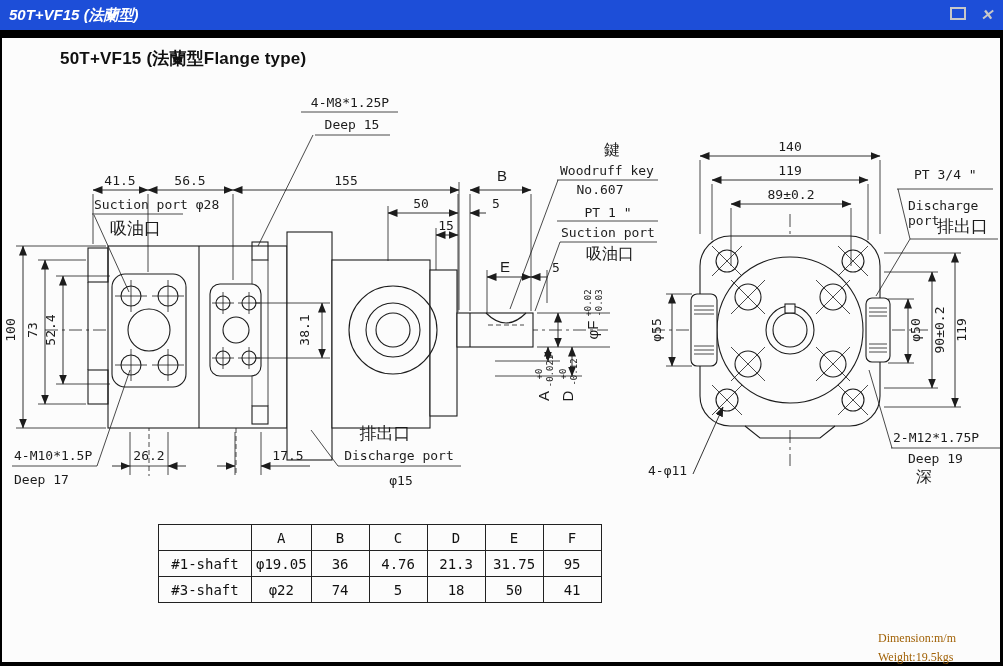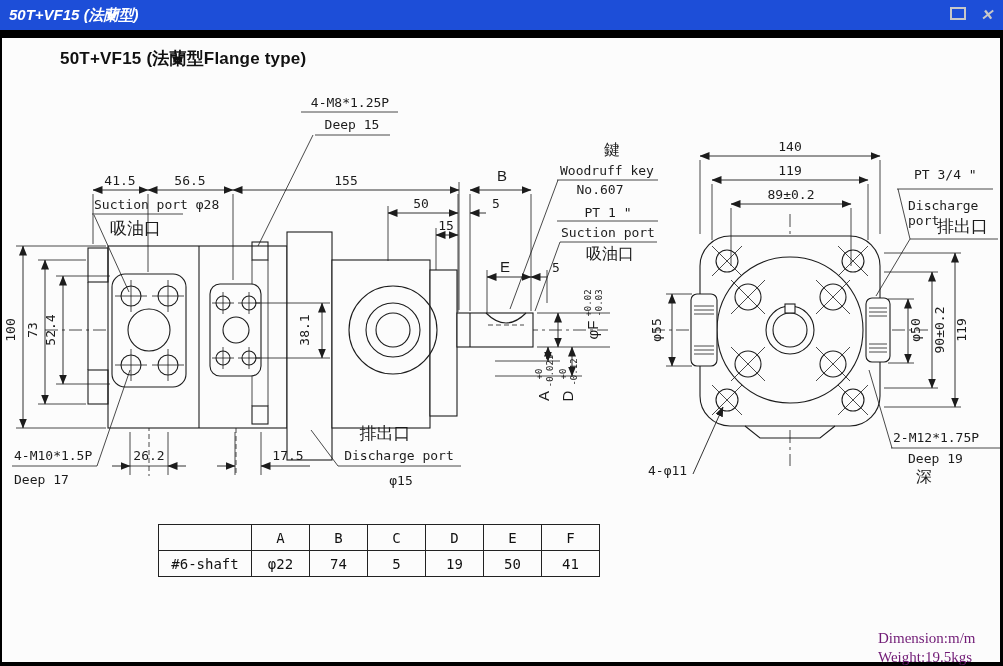--- a/index.html
+++ b/index.html
@@ -25,21 +25,21 @@
   .dim{stroke:#1c1c1c;stroke-width:.9;fill:none;}
   .cl{stroke:#1c1c1c;stroke-width:.8;fill:none;stroke-dasharray:13 4 3 4;}
   .dsh{stroke:#1c1c1c;stroke-width:.8;fill:none;stroke-dasharray:5 3;}
   #shaft-table{position:absolute;left:156px;top:486px;border-collapse:collapse;
                font-family:"DejaVu Sans Mono",monospace;font-size:14px;color:#111;}
   #shaft-table td,#shaft-table th{border:1.3px solid #222;text-align:center;font-weight:normal;
                height:25px;padding:0 4px;}
   #shaft-table .namecol{width:84px;}
   #shaft-table .c{width:49px;}
   #footer-notes{position:absolute;left:876px;top:591px;font-family:"Liberation Serif",serif;
-                font-size:15px;color:#701a75;line-height:19px;}
+                font-size:12px;color:#a16207;line-height:19px;}
 </style>
 </head>
 <body>
 
 <div id="app">
   <div id="titlebar">
     <span class="title">50T+VF15 (法蘭型)</span>
     <span class="winbtns">
       <span><span class="restore-box"></span></span>
       <span class="close-x"><span>✕</span></span>
@@ -381,25 +381,34 @@
           <tr>
         <th class="namecol"></th>
         <th class="c">A</th>
         <th class="c">B</th>
         <th class="c">C</th>
         <th class="c">D</th>
         <th class="c">E</th>
         <th class="c">F</th>
       </tr>
       <tr>
-        <td>#6-shaft</td>
+        <td>#1-shaft</td>
+        <td>φ19.05</td>
+        <td>36</td>
+        <td>4.76</td>
+        <td>21.3</td>
+        <td>31.75</td>
+        <td>95</td>
+      </tr>
+      <tr>
+        <td>#3-shaft</td>
         <td>φ22</td>
         <td>74</td>
         <td>5</td>
-        <td>19</td>
+        <td>18</td>
         <td>50</td>
         <td>41</td>
       </tr>
     </tbody>
       </table>
 
     <div id="footer-notes">
       <div>Dimension:m/m</div>
       <div>Weight:19.5kgs</div>
     </div>

